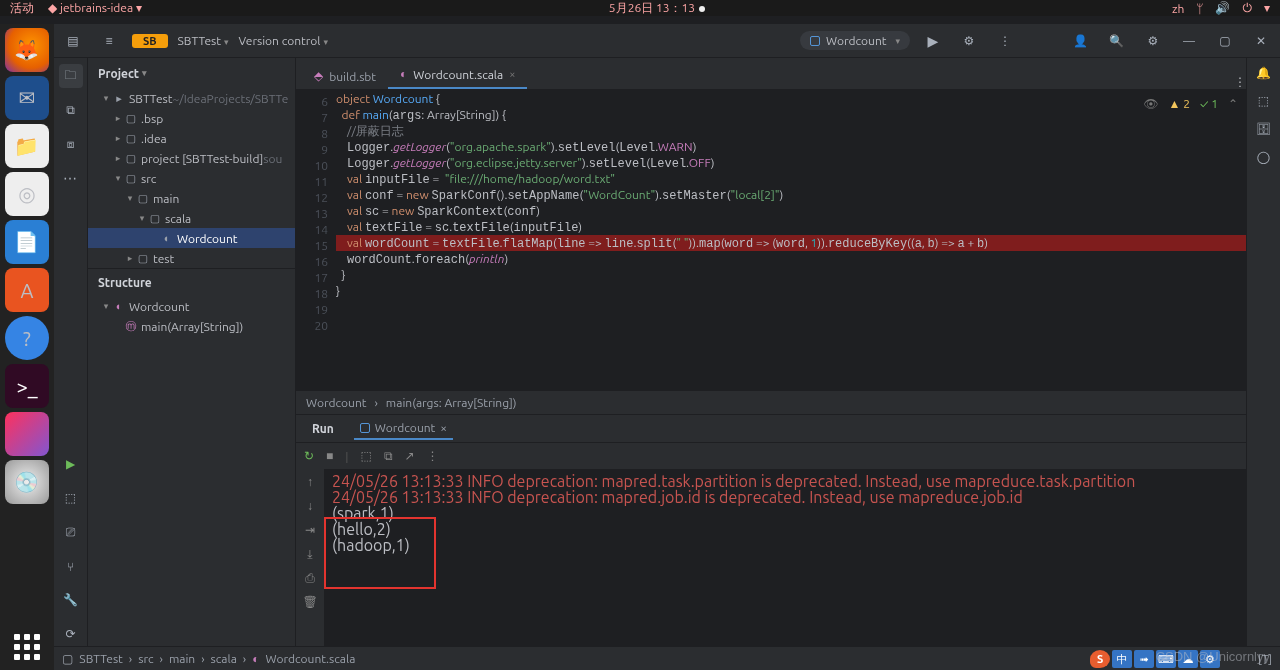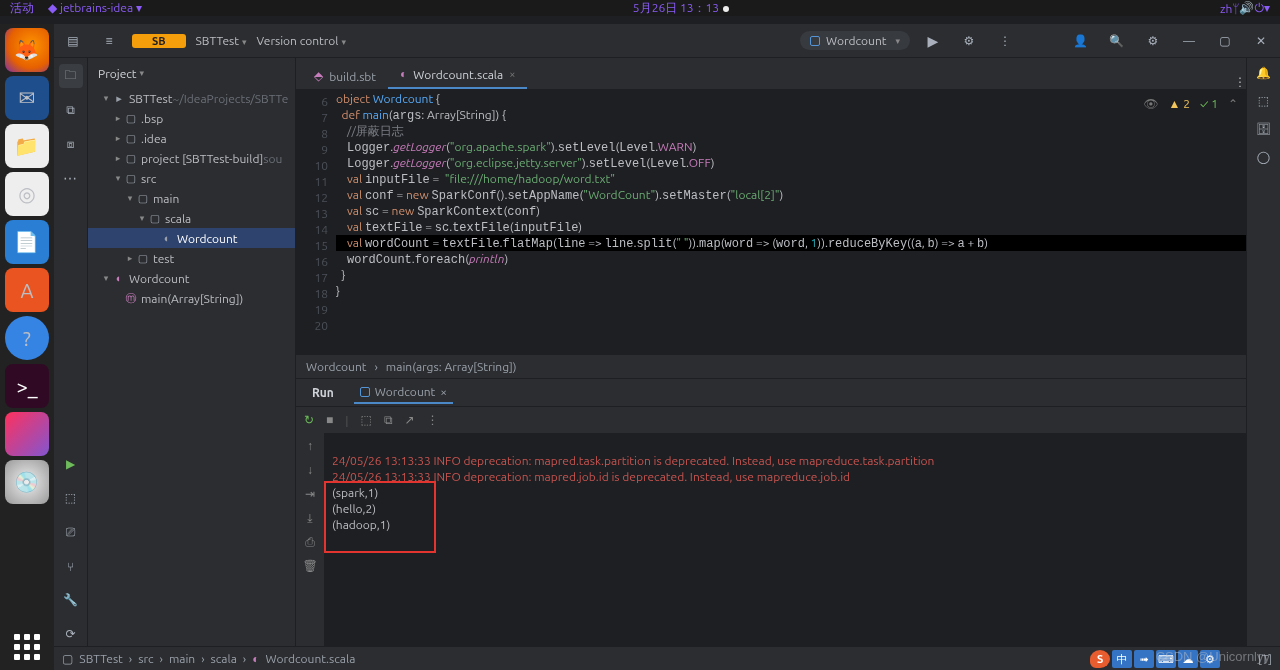--- a/index.html
+++ b/index.html
@@ -1,54 +1,54 @@
 <!DOCTYPE html>
 <html><head>
 <meta charset="utf-8">
 <style>
 * { margin:0; padding:0; box-sizing:border-box; font-family:"Ubuntu","Segoe UI",sans-serif; }
 body { width:1280px; height:670px; background:#1e1f22; color:#bcbec4; overflow:hidden; font-size:12px; }
 
 
-.sysbar { height:16px; background:#1a1a1a; color:#8b5cf6; display:flex; align-items:center; padding:0 10px; font-size:12px; }
+.sysbar { height:16px; background:#1a1a1a; color:#fca5a5; display:flex; align-items:center; padding:0 10px; font-size:12px; }
 .sysbar .left { flex:0 0 auto; display:flex; gap:14px; align-items:center; }
 .sysbar .center { flex:1; text-align:center; }
-.sysbar .right { flex:0 0 auto; display:flex; align-items:center; }
+.sysbar .right { flex:0 0 auto; display:flex; gap:12px; align-items:center; }
 .sysbar .dot { width:6px; height:6px; background:#eee; border-radius:50%; display:inline-block; margin-left:4px; }
 
 
 .dock { position:absolute; left:0; top:24px; bottom:0; width:54px; background:#222; display:flex; flex-direction:column; align-items:center; padding-top:4px; gap:4px; }
 .dock .app { width:44px; height:44px; border-radius:8px; display:flex; align-items:center; justify-content:center; font-size:20px; }
 .dock .grid9 { margin-top:auto; margin-bottom:10px; display:grid; grid-template-columns:repeat(3,6px); grid-template-rows:repeat(3,6px); gap:4px; }
 .dock .grid9 span { background:#fff; border-radius:1px; }
 
 
 .ide { position:absolute; left:54px; right:0; top:24px; bottom:0; display:flex; flex-direction:column; background:#2b2d30; }
 
 
 .titlebar { height:34px; background:#2b2d30; display:flex; align-items:center; padding:0 6px; gap:10px; border-bottom:1px solid #1e1f22; }
 .titlebar .iconbtn { width:26px; height:26px; display:flex; align-items:center; justify-content:center; color:#a9b0bb; border-radius:4px; }
-.proj-badge { background:#f59e0b; color:#1e1f22; font-weight:bold; padding:1px 20px; border-radius:3px; font-size:11px; }
+.proj-badge { background:#f59e0b; color:#1e1f22; font-weight:bold; padding:1px 11px; border-radius:3px; font-size:11px; }
 .titlebar .spacer { flex:1; }
 .caret { font-size:9px; margin-left:3px; color:#888; }
 .runcfg-pill { display:flex; align-items:center; gap:6px; background:#373a3f; padding:3px 10px; border-radius:14px; }
 .play { color:#6dbb5a; font-size:14px; }
 .bug-gear { color:#a9b0bb; }
 .wc-circle { width:10px; height:10px; border:1px solid #5595d6; border-radius:2px; display:inline-block; }
 
 
 .body { flex:1; display:flex; min-height:0; }
 .lstripe { width:34px; background:#2b2d30; border-right:1px solid #1e1f22; display:flex; flex-direction:column; align-items:center; padding-top:6px; gap:10px; }
 .lstripe .sbtn { width:24px; height:24px; display:flex; align-items:center; justify-content:center; color:#a9b0bb; border-radius:4px; }
 .lstripe .sbtn.active { background:#3a3d41; }
 .lstripe .dots { font-size:14px; letter-spacing:1px; }
 
 
 .projpanel { width:208px; background:#2b2d30; border-right:1px solid #1e1f22; display:flex; flex-direction:column; }
-.projpanel .hdr { height:30px; display:flex; align-items:center; padding:0 10px; font-weight:400; color:#d0d3d9;text-align:right; }
+.projpanel .hdr { height:30px; display:flex; align-items:center; padding:0 10px; font-weight:700; color:#d0d3d9;text-align:right; }
 .tree { flex:0 0 auto; overflow:hidden; font-size:12px; }
 .tree .node { display:flex; align-items:center; height:20px; white-space:nowrap; }
 .tree .chev { width:12px; color:#888; font-size:9px; text-align:center; }
 .tree .ic { width:14px; text-align:center; margin-right:3px; color:#9aa0aa; font-size:11px; }
 .tree .fold { color:#9aa0aa; }
 .tree .node.sel { background:#2e436e; color:#fff; }
 .tree .dim { color:#6b6f77; }
 .struct-hdr { height:28px; border-top:1px solid #1e1f22; display:flex; align-items:center; padding:0 10px; font-weight:600; color:#d0d3d9; }
 
 
@@ -64,37 +64,37 @@
 .code .line { height:16px; }
 .kw { color:#cf8e6d; }
 .def { color:#c77dbb; font-style:italic; }
 .fn { color:#57aaf7; }
 .str { color:#6aab73; }
 .fld { color:#c77dbb; }
 .num { color:#2aacb8; }
 .cmt { color:#7a7e85; }
 .ident { color:#bcbec4;font-family:Liberation Mono, monospace; }
 .tp { color:#bcbec4; }
-.caret-line { background:#000000; }
+.caret-line { background:#7f1d1d; }
 .ed-icons { position:absolute; top:6px; right:8px; display:flex; gap:10px; align-items:center; color:#888; }
 .warn-badge { color:#f2c55c; }
 .ok-badge { color:#6dbb5a; }
 
 
 .crumbs { height:24px; background:#2b2d30; border-top:1px solid #1e1f22; display:flex; align-items:center; padding:0 10px; color:#9aa0aa; gap:8px; font-size:12px; }
 
 
-.runwin { height:268px; border-top:1px solid #1e1f22; display:flex; flex-direction:column; background:#1e1f22; }
+.runwin { height:232px; border-top:1px solid #1e1f22; display:flex; flex-direction:column; background:#1e1f22; }
 .runwin .rtabs { height:28px; display:flex; align-items:center; padding:0 8px; gap:12px; background:#2b2d30; border-bottom:1px solid #1e1f22; }
 .runwin .rtab { padding:4px 8px; color:#d0d3d9; font-weight:600; }
 .runwin .subtab { display:flex; align-items:center; gap:5px; color:#9aa0aa; border-bottom:2px solid #4a88c7; padding:4px 6px; }
 .runwin .rtoolbar { height:26px; display:flex; align-items:center; padding:0 8px; gap:12px; color:#888; background:#2b2d30; }
 .runwin .rbody { flex:1; display:flex; }
 .runwin .rside { width:28px; background:#2b2d30; display:flex; flex-direction:column; align-items:center; gap:10px; padding-top:6px; color:#888; }
-.runwin .console { flex:1; font-family:"JetBrains Mono","Consolas",monospace; font-size:12px; line-height:16px; padding:20px 8px; position:relative; }
+.runwin .console { flex:1; font-family:"JetBrains Mono","Consolas",monospace; font-size:16px; line-height:16px; padding:4px 8px; position:relative; }
 .console .log { color:#c75450; }
 .console .out { color:#bcbec4; }
 .highlight-box { position:absolute; border:2px solid #e3342f; left:0px; top:48px; width:112px; height:72px; pointer-events:none; }
 
 
 .rstripe { width:34px; background:#2b2d30; border-left:1px solid #1e1f22; display:flex; flex-direction:column; align-items:center; padding-top:8px; gap:14px; color:#a9b0bb; }
 
 
 .statusbar { height:24px; background:#2b2d30; border-top:1px solid #1e1f22; display:flex; align-items:center; padding:0 8px; font-size:12px; color:#9aa0aa; }
 .statusbar .bc { display:flex; gap:6px; align-items:center; }
@@ -234,20 +234,21 @@
             <span class="chev"></span>
             <span class="ic fold">◐</span>
             <span>Wordcount</span>
           </div>
           <div class="node" style="padding-left: 36px;">
             <span class="chev">▸</span>
             <span class="ic fold">▢</span>
             <span>test</span>
           </div>
         </div>
+      <div class="struct-hdr">Structure</div>
       <div class="tree" id="struct">
           <div class="node" style="padding-left: 12px;">
             <span class="chev">▾</span>
             <span class="ic" style="color:#c77dbb">◐</span>
             <span>Wordcount</span>
           </div>
           <div class="node" style="padding-left: 24px;">
             <span class="chev"></span>
             <span class="ic" style="color:#c77dbb">ⓜ</span>
             <span>main(Array[String])</span>

